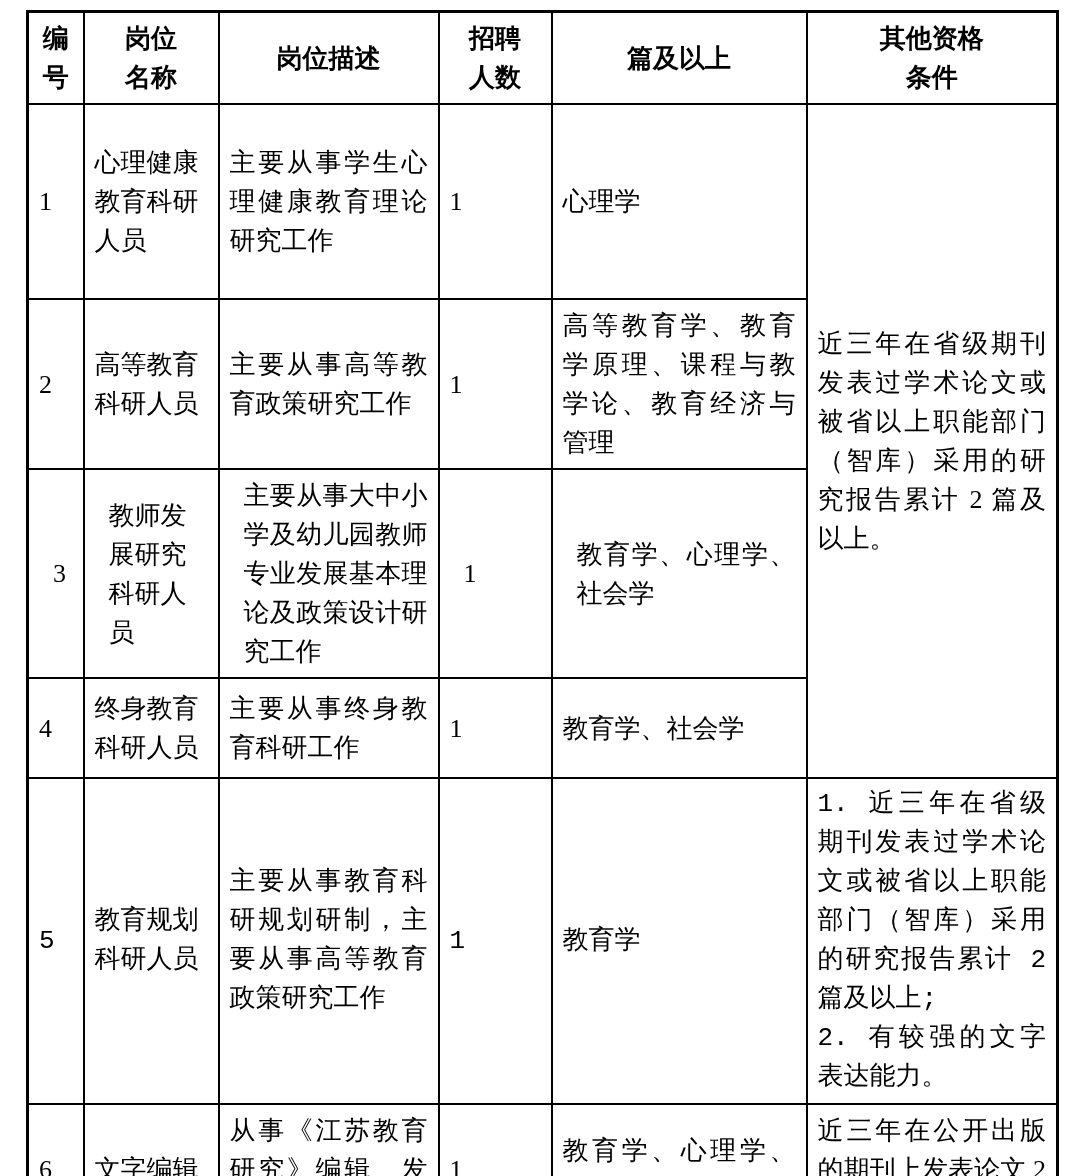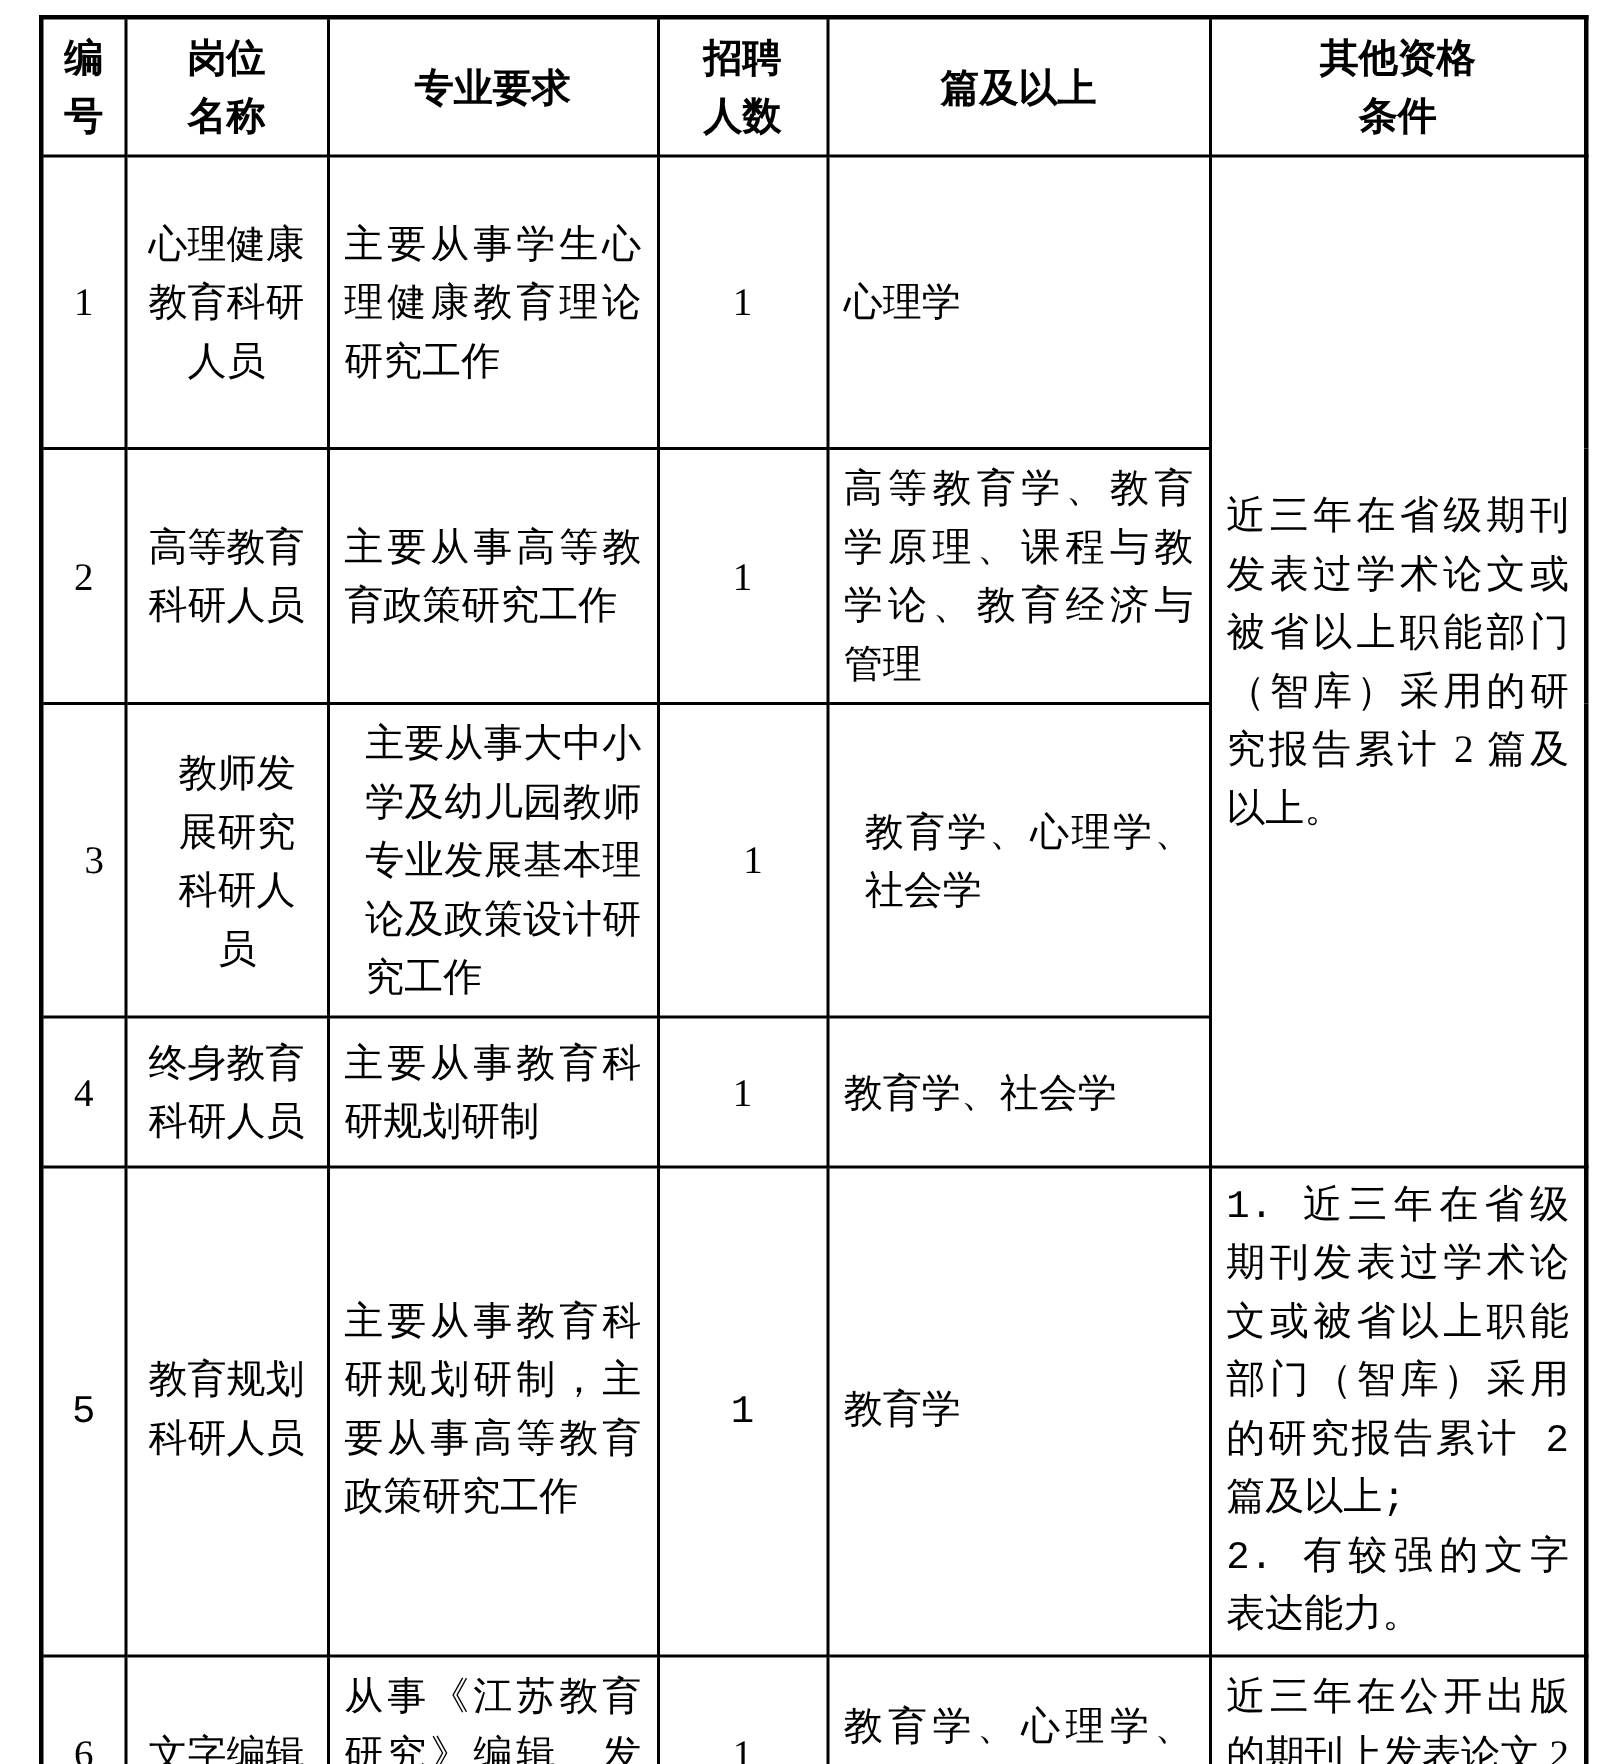--- a/index.html
+++ b/index.html
@@ -49,21 +49,21 @@
   tr.r5 td { height: 326px; font-family: Liberation Mono, monospace; }
   tr.r6 td { height: 116px; }
 
   th.hd {
     font-weight: bold;
     text-align: center;
     white-space: pre-line;
     padding: 4px 6px;
   }
   td.center {
-    text-align: center;
+    text-align: left;
     border-radius: 16px;
   }
   td.just {
     text-align: justify;
     text-justify: inter-ideograph;
     padding: 6px 12px;
     margin-left: 32px;
   }
   td.major {
     text-align: justify;
@@ -90,21 +90,21 @@
       <col class="c-count">
       <col class="c-major">
       <col class="c-qual">
     </colgroup>
     <thead>
       <tr class="r-head">
         <th class="hd">编
 号</th>
         <th class="hd">岗位
 名称</th>
-        <th class="hd">专业要求</th>
+        <th class="hd">岗位描述</th>
         <th class="hd">招聘
 人数</th>
         <th class="hd">篇及以上</th>
         <th class="hd">其他资格
 条件</th>
       </tr>
     </thead>
     <tbody>
       <tr class="r1">
         <td class="center">1</td>
@@ -124,21 +124,21 @@
       <tr class="r3">
         <td class="center">3</td>
         <td class="center">教师发展研究科研人员</td>
         <td class="just">主要从事大中小学及幼儿园教师专业发展基本理论及政策设计研究工作</td>
         <td class="center">1</td>
         <td class="major">教育学、心理学、社会学</td>
       </tr>
       <tr class="r4">
         <td class="center">4</td>
         <td class="center">终身教育科研人员</td>
-        <td class="just">主要从事教育科研规划研制</td>
+        <td class="just">主要从事终身教育科研工作</td>
         <td class="center">1</td>
         <td class="major">教育学、社会学</td>
       </tr>
       <tr class="r5">
         <td class="center">5</td>
         <td class="center">教育规划科研人员</td>
         <td class="just">主要从事教育科研规划研制，主要从事高等教育政策研究工作</td>
         <td class="center">1</td>
         <td class="major">教育学</td>
         <td class="qual">1. 近三年在省级期刊发表过学术论文或被省以上职能部门（智库）采用的研究报告累计 2 篇及以上;

